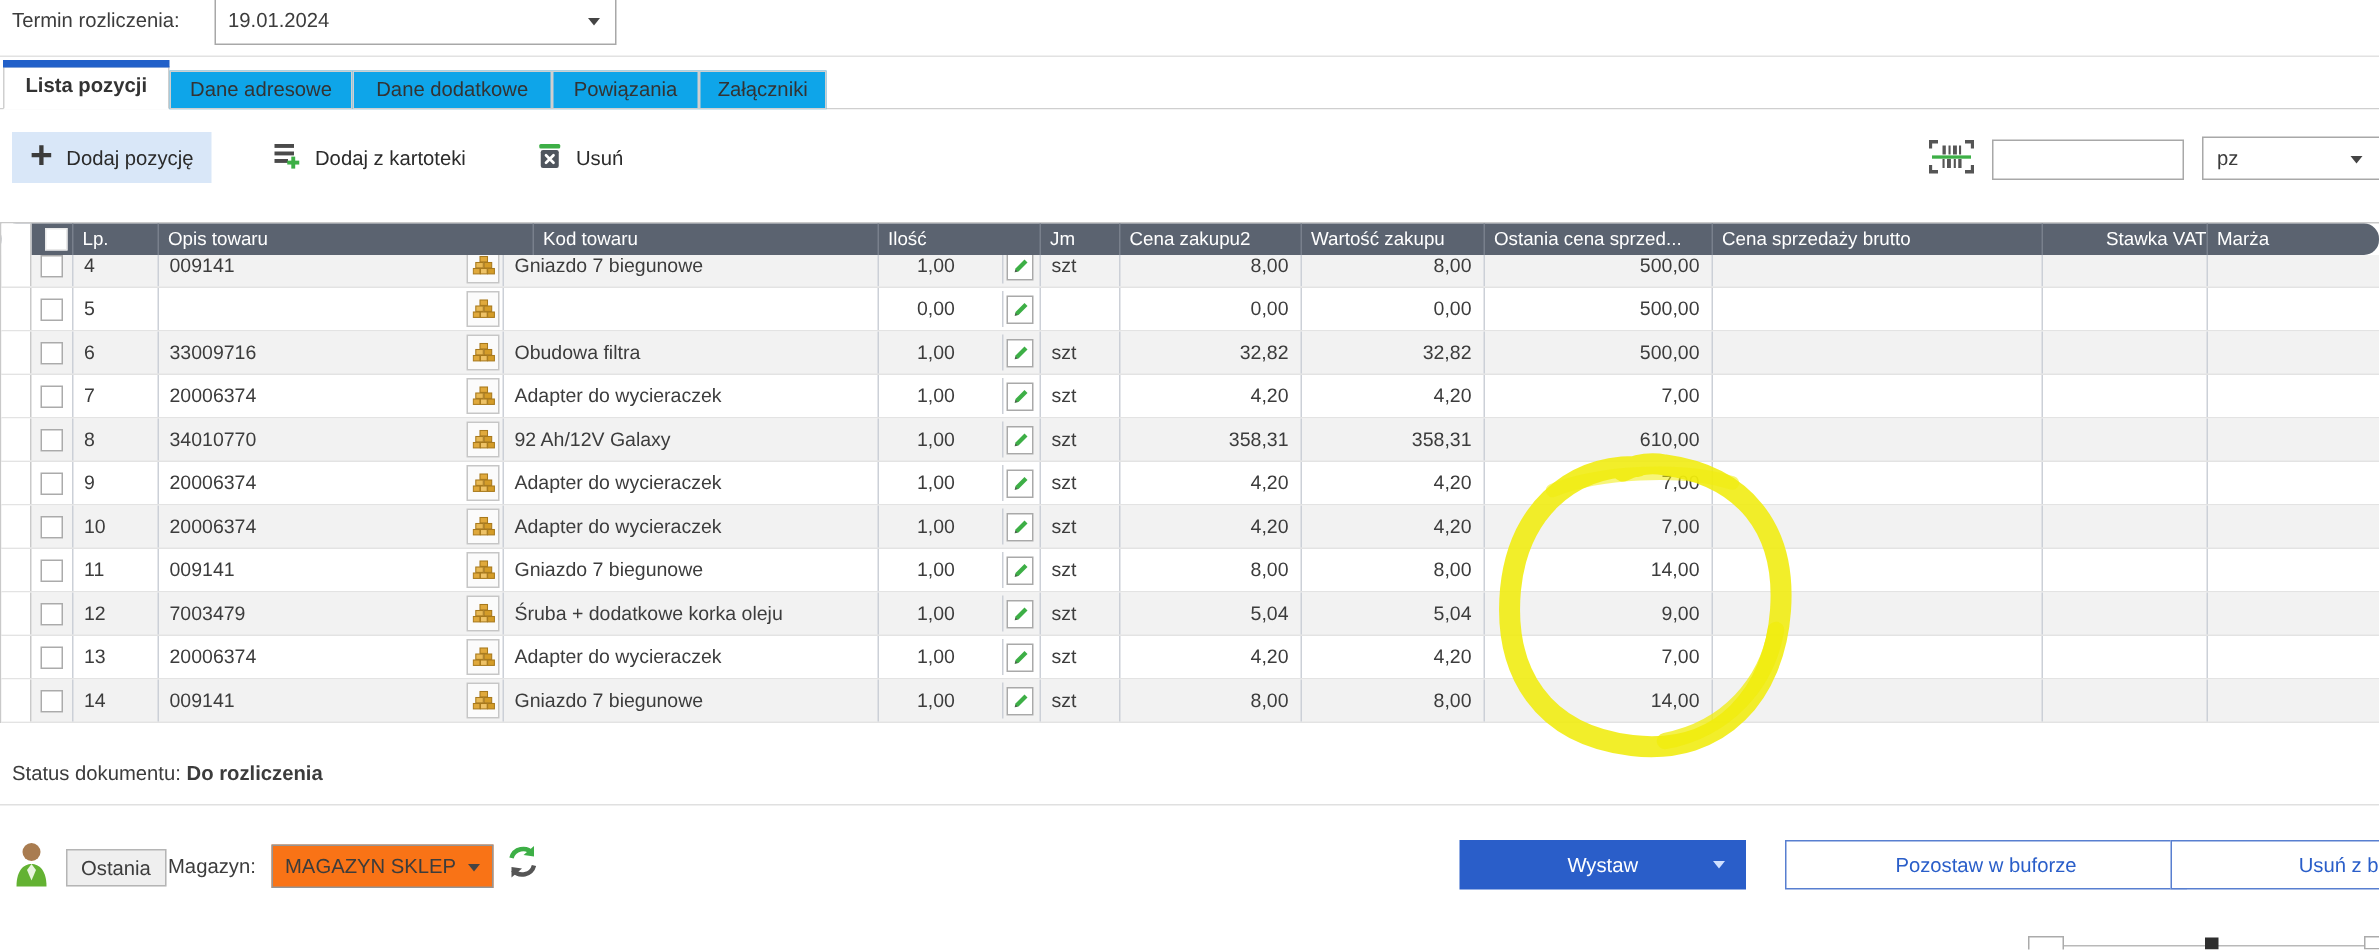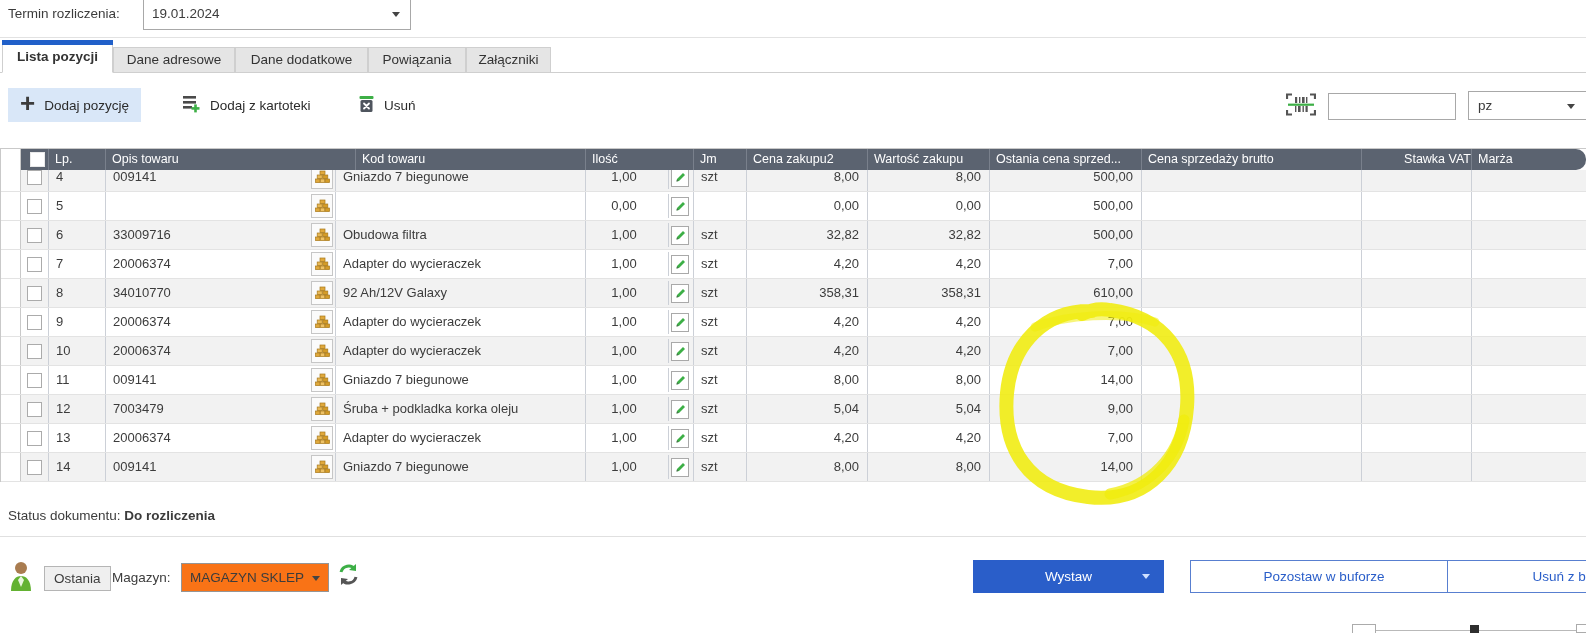--- a/index.html
+++ b/index.html
@@ -13,21 +13,21 @@
   #termin-label { left:8px; top:6px; font-size:13.5px; }
   #termin-combo { left:143px; top:-4px; width:268px; height:34px; border:1px solid #a8a8a8; background:#fff;
      font-size:13.5px; line-height:34px; padding-left:8px; }
   .caret { width:0; height:0; border-left:4px solid transparent; border-right:4px solid transparent;
      border-top:5px solid #444; display:inline-block; }
   #termin-caret { right:10px; top:15px; position:absolute; }
 
   
   #tabstrip { top:40px; left:0; width:1586px; height:33px;padding-left:13px; }
   #tabstrip .strip-line { position:absolute; left:0; right:0; bottom:0; height:1px; background:#cfcfcf; }
-  .tab { position:absolute; top:7px; height:26px; background:#e5e5e5; border:1px solid #cfcfcf;
+  .tab { position:absolute; top:7px; height:26px; background:#0ea5e9; border:1px solid #cfcfcf;
      font-size:13.5px; text-align:center; line-height:24px; color:#333; }
   .tab.active { top:4px; height:29px; background:#fff; border-bottom:1px solid #fff; font-weight:bold; }
   .tab.active .accent { position:absolute; left:-1px; right:-1px; top:-5px; height:5px; background:#2160c9; }
 
   
   #toolbar { top:73px; left:0; width:1586px; height:62px; background:#fff; }
   .tool-btn { position:absolute; top:15px; height:34px; display:flex; align-items:center; gap:9px;
      font-size:13.5px; color:#2b2b2b; padding:0 12px; cursor:default; }
   #btn-add { left:8px; background:#d9e7f8; }
   #btn-catalog { left:170px; }
@@ -522,21 +522,21 @@
               <svg width="15" height="14" viewBox="0 0 15 14">
                 <rect x="5" y="1" width="5" height="3.6" fill="#e0a93c" stroke="#a8791c" stroke-width="0.7"></rect>
                 <rect x="2.2" y="5" width="5" height="3.6" fill="#e8b955" stroke="#a8791c" stroke-width="0.7"></rect>
                 <rect x="7.8" y="5" width="5" height="3.6" fill="#d49c28" stroke="#a8791c" stroke-width="0.7"></rect>
                 <rect x="0.5" y="9" width="4.5" height="3.6" fill="#e0a93c" stroke="#a8791c" stroke-width="0.7"></rect>
                 <rect x="5.3" y="9" width="4.5" height="3.6" fill="#eec266" stroke="#a8791c" stroke-width="0.7"></rect>
                 <rect x="10.1" y="9" width="4.5" height="3.6" fill="#d49c28" stroke="#a8791c" stroke-width="0.7"></rect>
               </svg>
             </div>
           </div>
-          <div class="cell txt c4">Śruba + podkladka korka oleju</div>
+          <div class="cell txt c4">Śruba + dodatkowe korka oleju</div>
           <div class="cell ilosc-cell c5">
             <div class="ilosc-num">1,00</div>
             <div class="edit-btn">
               <div class="edit-box">
                 <svg width="13" height="13" viewBox="0 0 13 13">
                   <path d="M2.5 10.5 L3 8 L9 2 L11 4 L5 10 Z" fill="#3daf46"></path>
                   <path d="M2.5 10.5 L3 8.6 L4.4 10 Z" fill="#555"></path>
                 </svg>
               </div>
             </div>

